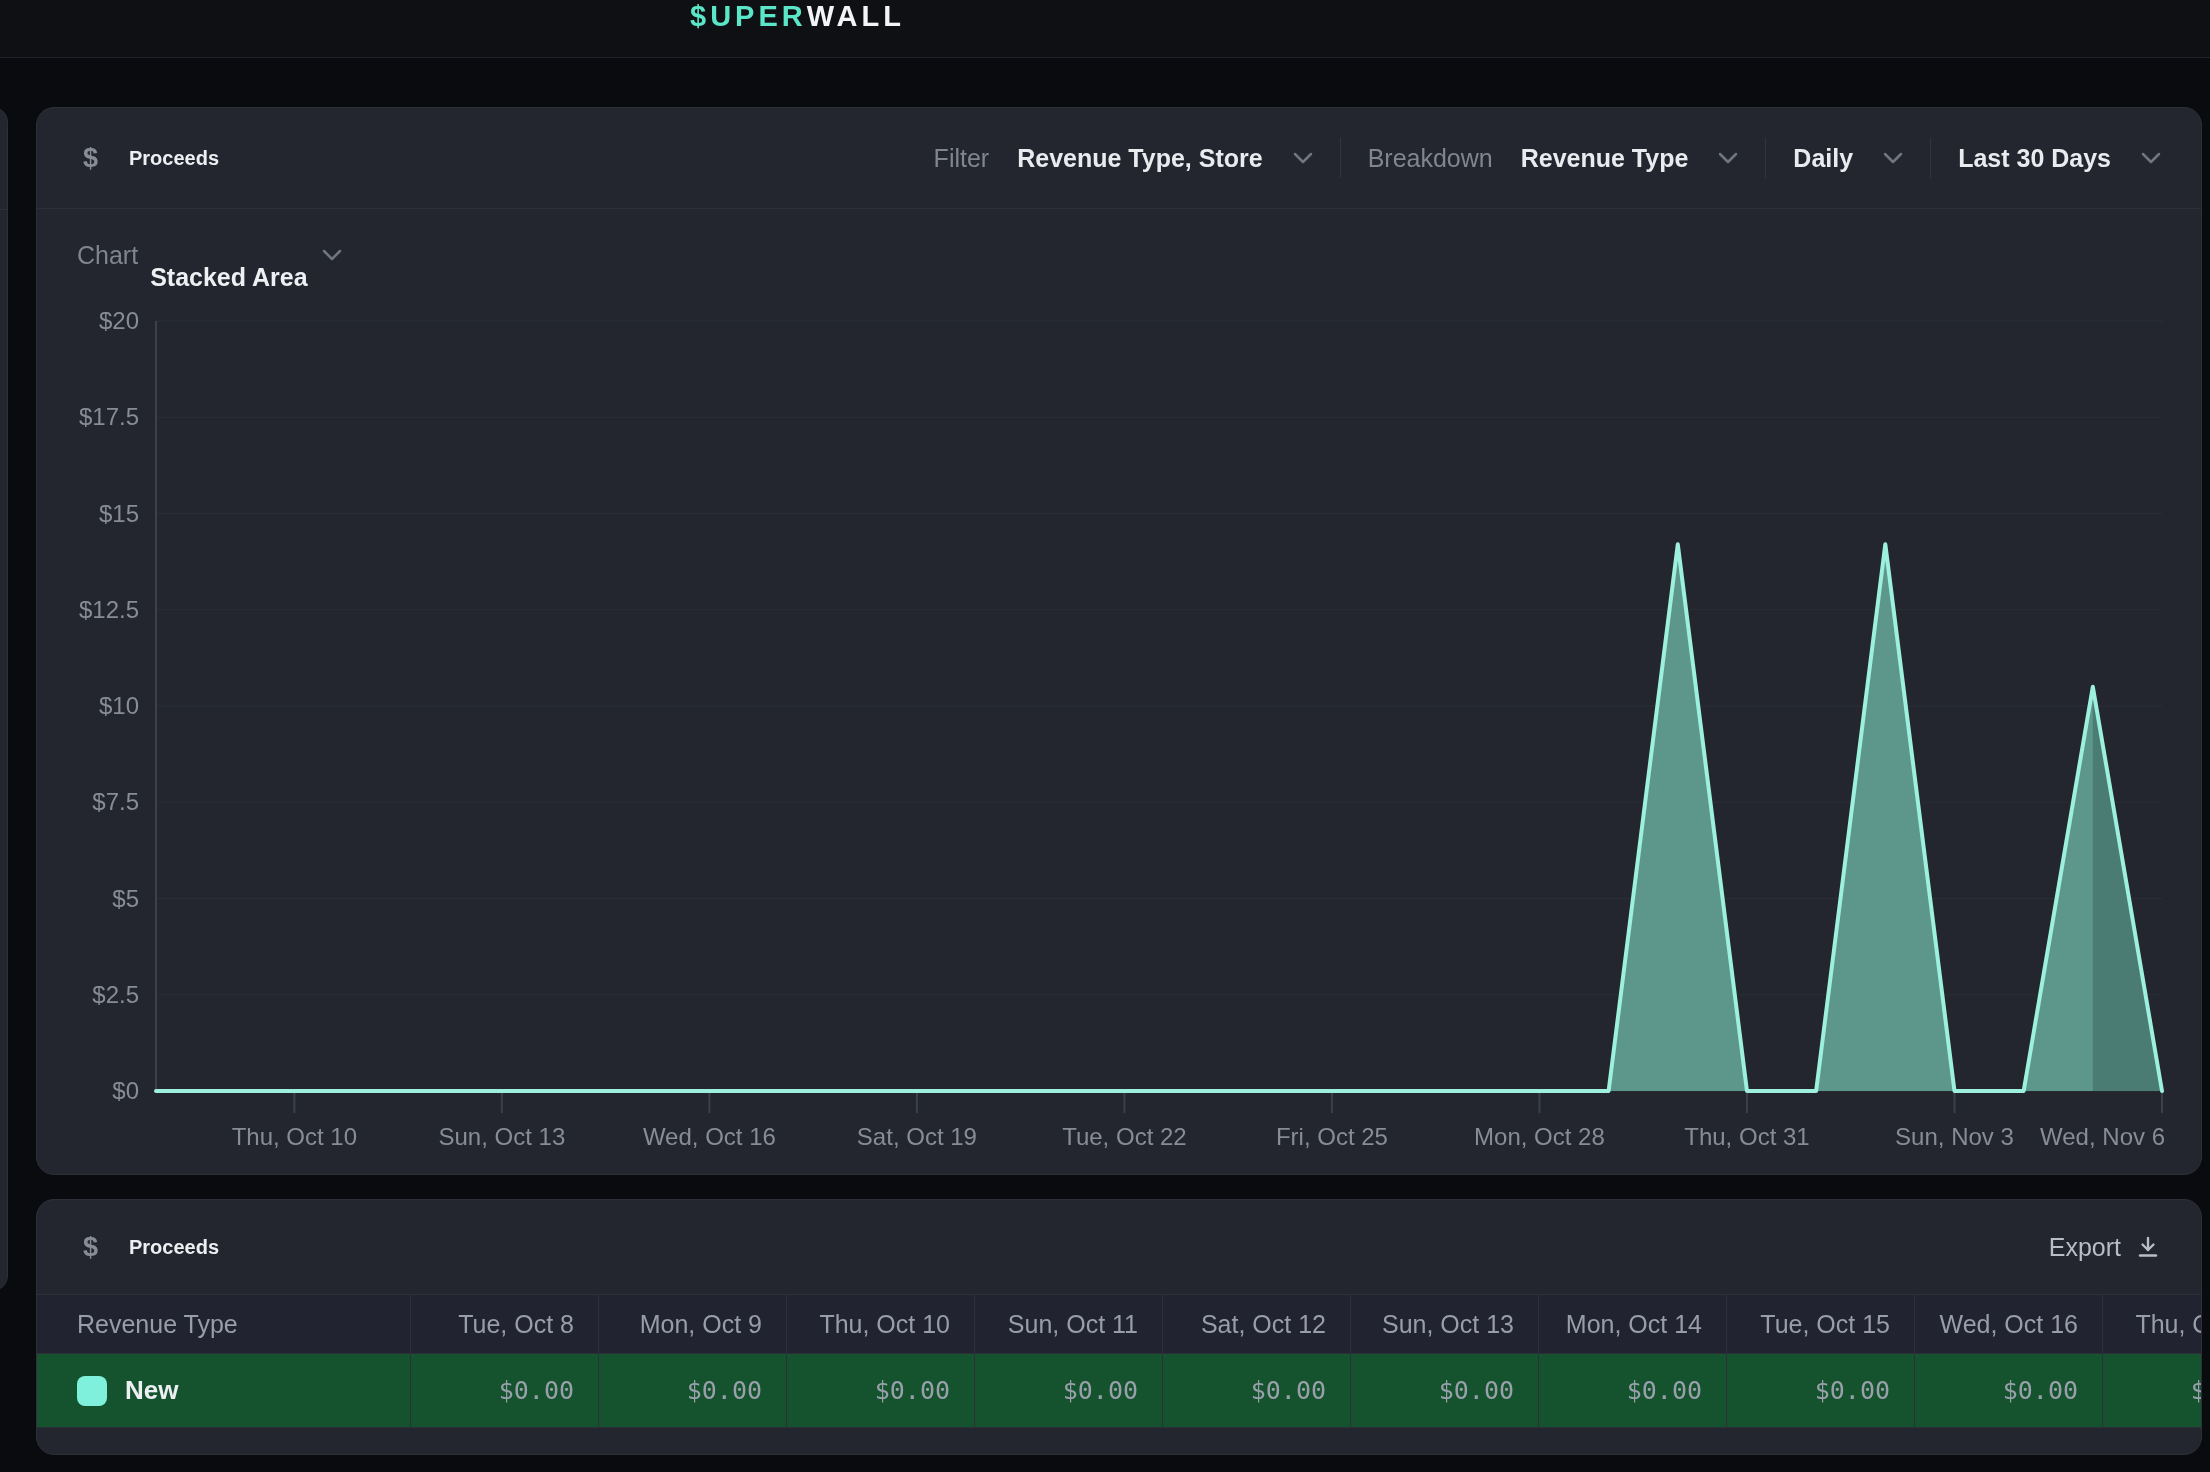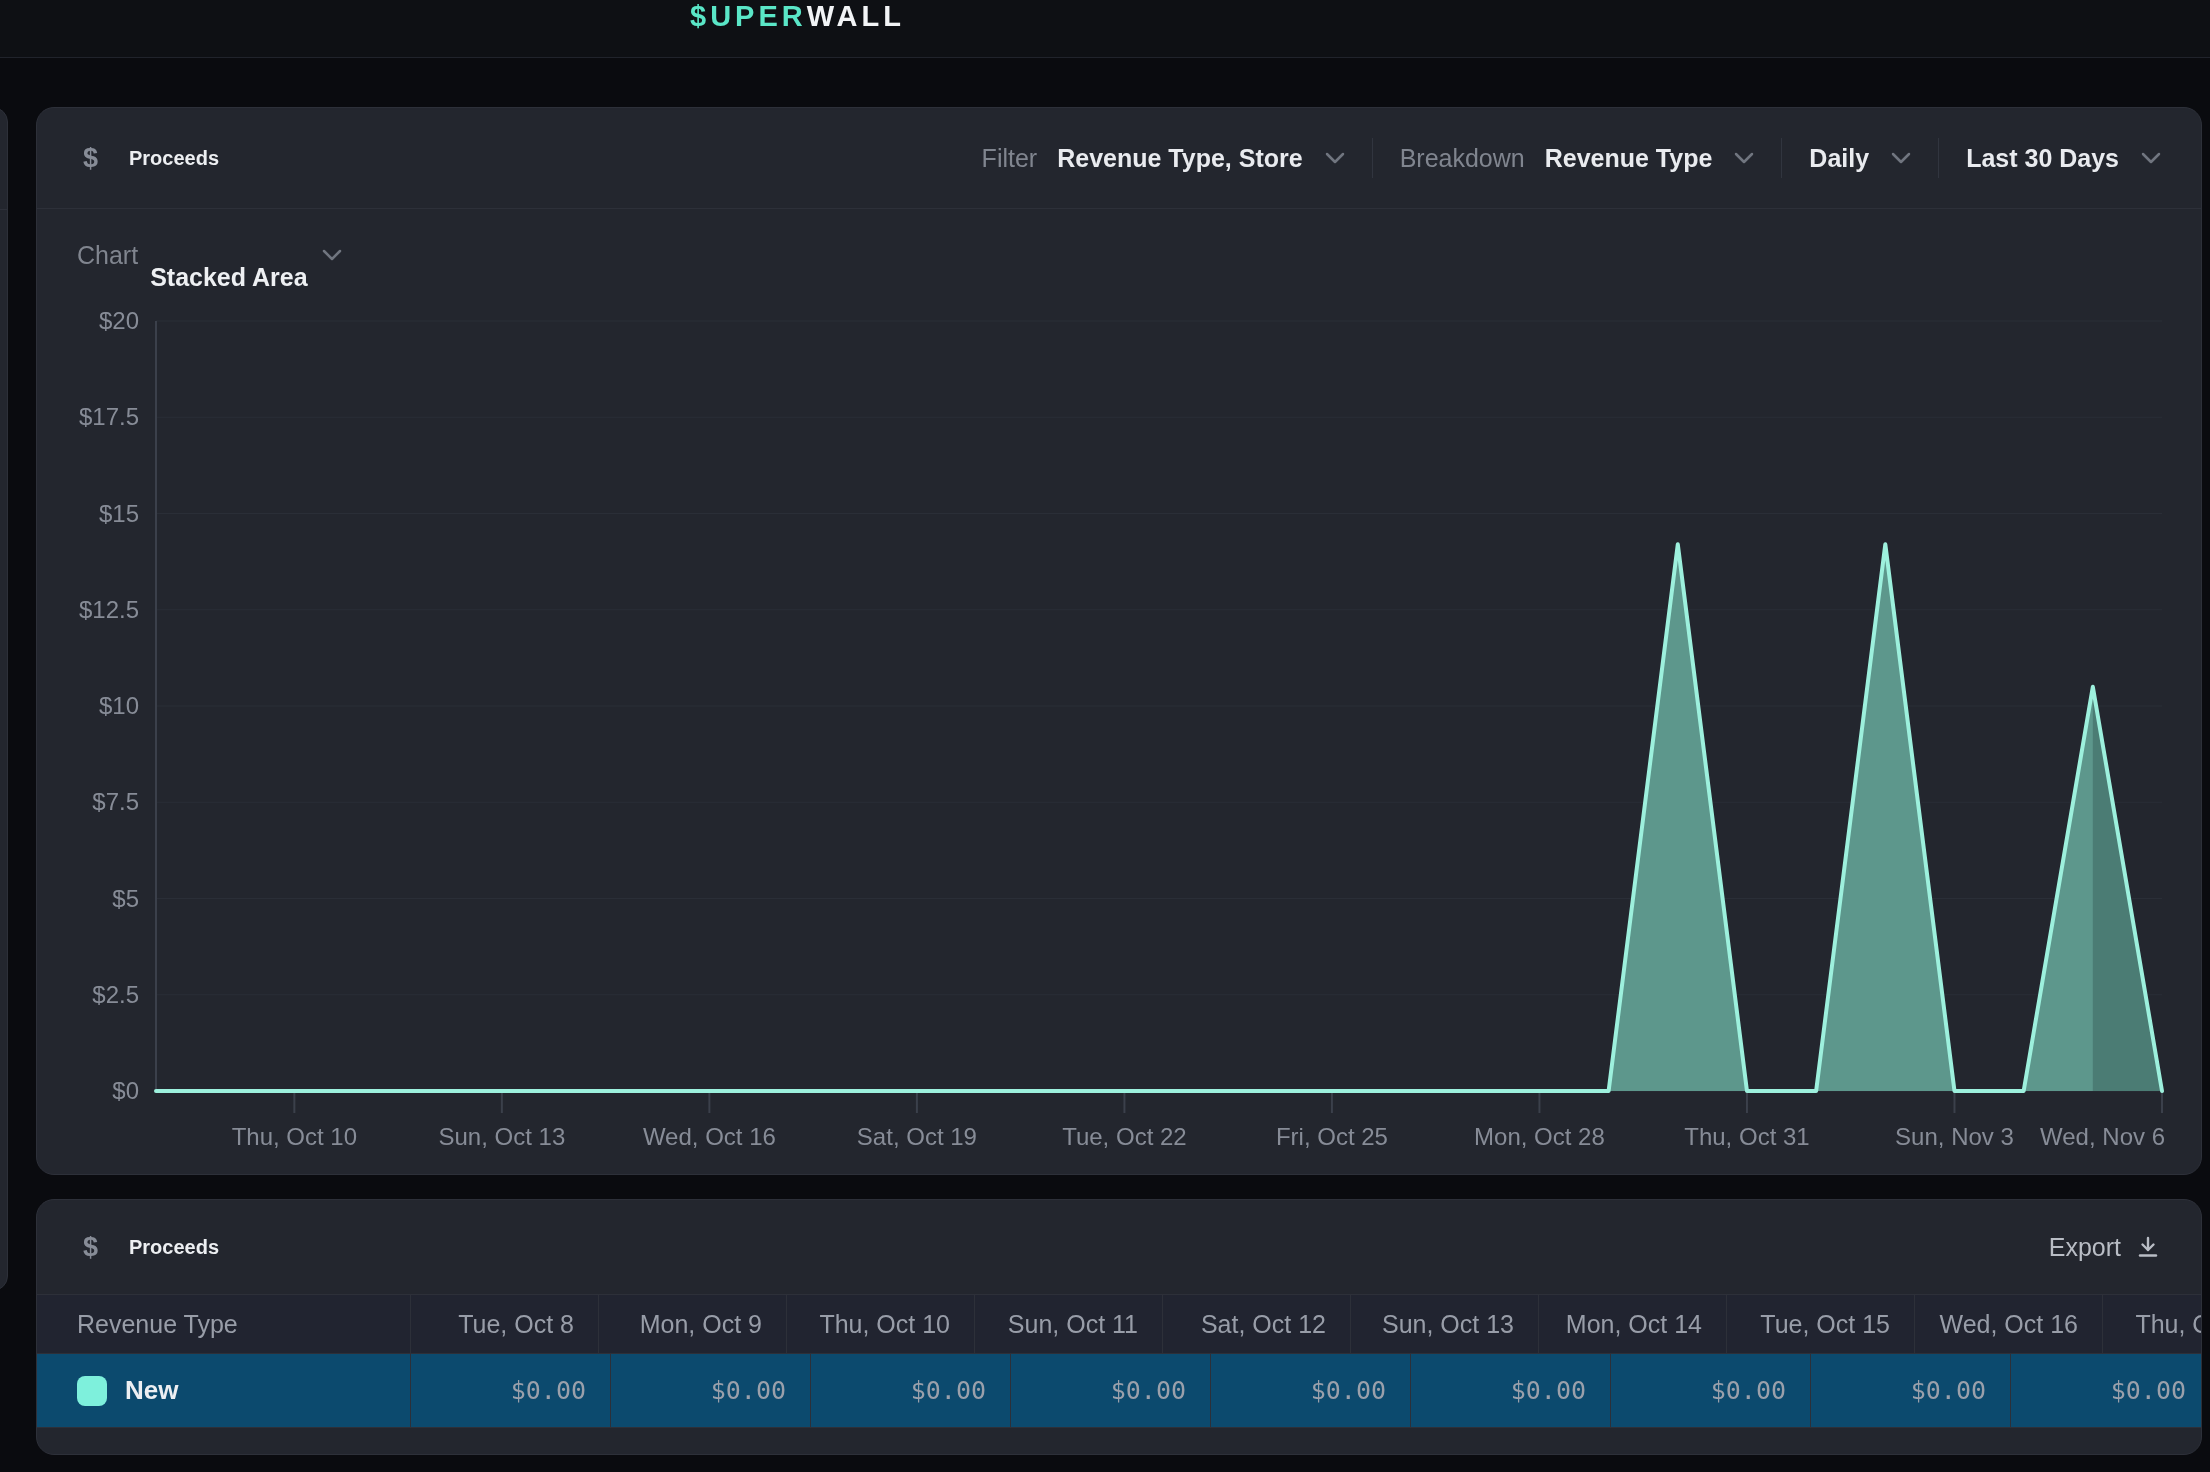--- a/index.html
+++ b/index.html
@@ -30,40 +30,40 @@
   
   .card-header{display:flex;align-items:center;border-bottom:1px solid var(--line);
     padding:0 40px 0 46px;}
   .chart-card .card-header{height:101px;}
   .table-card .card-header{height:95px;}
   .dollar-icon{color:var(--muted);font-size:27px;font-weight:600;width:20px;margin-right:26px;}
   .card-title{font-size:20px;font-weight:700;color:var(--text);}
   .spacer{flex:1;}
   
   .filter-bar{display:flex;align-items:center;font-size:25px;}
-  .fgroup{display:flex;align-items:center;gap:20px;cursor:pointer;white-space:nowrap;}
+  .fgroup{display:flex;align-items:center;gap:28px;cursor:pointer;white-space:nowrap;}
   .fgroup .flabel{color:#80858f;}
   .fgroup .fvalue{color:#e9ebef;font-weight:600;}
   .vsep{width:1px;height:40px;background:#31353f;margin:0 27px;}
   .chev{margin-left:2px;flex:0 0 auto;}
   
   .sub-row{position:absolute;left:40px;right:37px;top:120px;height:54px;
     display:flex;align-items:center;justify-content:space-between;font-size:25px;}
   .subtitle{color:var(--muted2);}
   .chart-select{display:flex;align-items:center;gap:12px;cursor:pointer;}
   .chart-select .flabel{color:#80858f;}
   .chart-select .fvalue{color:#eef0f3;font-weight:700;margin-top:44px;}
   
   .plot-svg{position:absolute;left:0;top:0;}
   .plot-svg text{font-family:"Liberation Sans",sans-serif;font-size:24px;fill:var(--muted);}
   
   .export-btn{display:flex;align-items:center;gap:14px;font-size:25px;color:#b9bdc5;cursor:pointer;}
   .t-row{display:flex;align-items:stretch;border-bottom:1px solid var(--line);}
   .t-head{height:59px;background:#212430;}
-  .t-data{height:74px;background:#0c4a6e;gap:12px;}
+  .t-data{height:74px;background:#14532d;}
   .cell{flex:0 0 188px;border-right:1px solid var(--line);display:flex;align-items:center;
     justify-content:flex-end;padding-right:24px;white-space:nowrap;overflow:hidden;}
   .cell.first{flex:0 0 374px;justify-content:flex-start;padding-left:40px;padding-right:0;}
   .t-head .cell{color:#989da8;font-size:25px;}
   .t-data .cell{color:var(--muted2);font-size:25px;font-family:"DejaVu Sans Mono",monospace;}
   .t-data .cell.first{font-family:"Liberation Sans",sans-serif;color:var(--text);
     font-size:26px;font-weight:600;gap:18px;}
   .swatch{width:30px;height:30px;border-radius:8px;flex:0 0 auto;}
 </style>
 </head>

